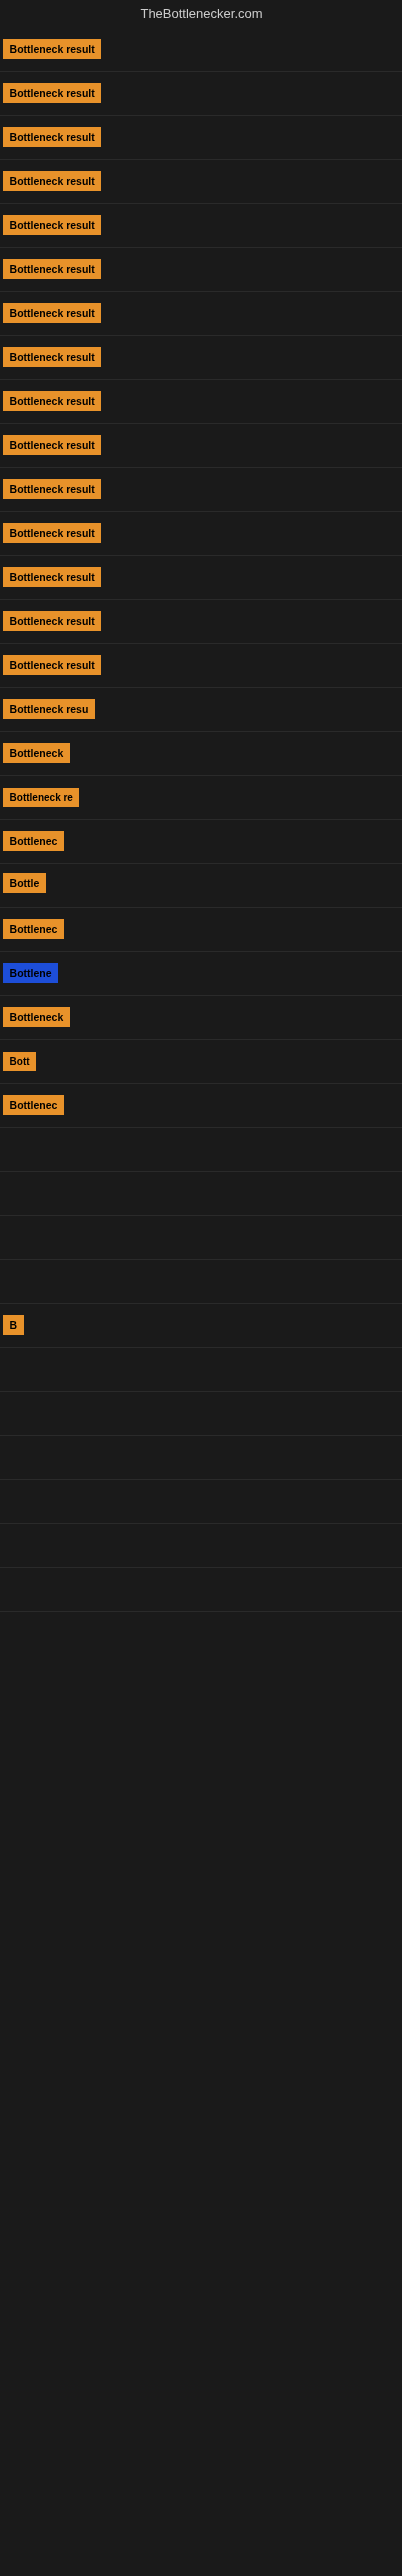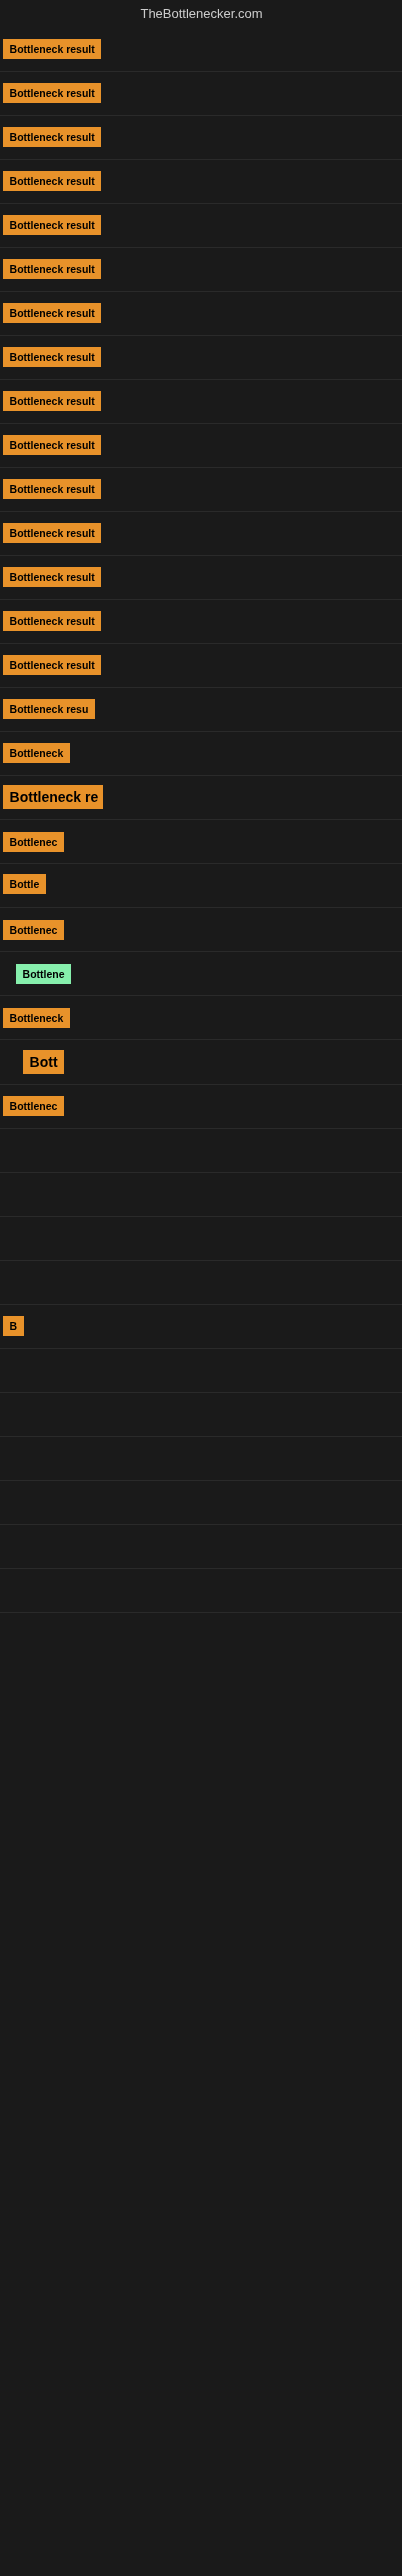--- a/index.html
+++ b/index.html
@@ -77,39 +77,39 @@
     <div style="display: flex; align-items: center; padding: 9.7px 3.2px; border-bottom: 0.8px solid rgb(42, 42, 42); min-height: 44px;">
       <span style="background-color: rgb(232, 146, 42); color: rgb(0, 0, 0); font-size: 10.5px; font-weight: bold; padding: 4px 6.4px; white-space: nowrap; overflow: hidden; display: inline-block; max-width: 125px; cursor: pointer;">Bottleneck result</span>
     </div>
     <div style="display: flex; align-items: center; padding: 9.7px 3.2px; border-bottom: 0.8px solid rgb(42, 42, 42); min-height: 44px;">
       <span style="background-color: rgb(232, 146, 42); color: rgb(0, 0, 0); font-size: 10.5px; font-weight: bold; padding: 4px 6.4px; white-space: nowrap; overflow: hidden; display: inline-block; max-width: 113px; cursor: pointer;">Bottleneck resu</span>
     </div>
     <div style="display: flex; align-items: center; padding: 9.7px 3.2px; border-bottom: 0.8px solid rgb(42, 42, 42); min-height: 44px;">
       <span style="background-color: rgb(232, 146, 42); color: rgb(0, 0, 0); font-size: 10.5px; font-weight: bold; padding: 4px 6.4px; white-space: nowrap; overflow: hidden; display: inline-block; max-width: 87px; cursor: pointer;">Bottleneck</span>
     </div>
     <div style="display: flex; align-items: center; padding: 9.7px 3.2px; border-bottom: 0.8px solid rgb(42, 42, 42); min-height: 44px;">
-      <span style="background-color: rgb(232, 146, 42); color: rgb(0, 0, 0); font-size: 14px; font-weight: bold; padding: 4px 6.4px; white-space: nowrap; overflow: hidden; display: inline-block; max-width: 100px; cursor: pointer;">Bottleneck re</span>
+      <span style="background-color: rgb(232, 146, 42); color: rgb(0, 0, 0); font-size: 10px; font-weight: bold; padding: 4px 6.4px; white-space: nowrap; overflow: hidden; display: inline-block; max-width: 100px; cursor: pointer;">Bottleneck re</span>
     </div>
     <div style="display: flex; align-items: center; padding: 9.7px 3.2px; border-bottom: 0.8px solid rgb(42, 42, 42); min-height: 44px;">
       <span style="background-color: rgb(232, 146, 42); color: rgb(0, 0, 0); font-size: 10.5px; font-weight: bold; padding: 4px 6.4px; white-space: nowrap; overflow: hidden; display: inline-block; max-width: 79px; cursor: pointer;">Bottlenec</span>
     </div>
     <div style="display: flex; align-items: flex-start; padding: 9.7px 3.2px; border-bottom: 0.8px solid rgb(42, 42, 42); min-height: 44px;">
       <span style="background-color: rgb(232, 146, 42); color: rgb(0, 0, 0); font-size: 10.5px; font-weight: bold; padding: 4px 6.4px; white-space: nowrap; overflow: hidden; display: inline-block; max-width: 58px; cursor: pointer;">Bottle</span>
     </div>
     <div style="display: flex; align-items: center; padding: 9.7px 3.2px; border-bottom: 0.8px solid rgb(42, 42, 42); min-height: 44px;">
       <span style="background-color: rgb(232, 146, 42); color: rgb(0, 0, 0); font-size: 10.5px; font-weight: bold; padding: 4px 6.4px; white-space: nowrap; overflow: hidden; display: inline-block; max-width: 79px; cursor: pointer;">Bottlenec</span>
     </div>
     <div style="display: flex; align-items: center; padding: 9.7px 3.2px; border-bottom: 0.8px solid rgb(42, 42, 42); min-height: 44px;">
-      <span style="background-color: #86efac; color: rgb(0, 0, 0); font-size: 10.5px; font-weight: bold; padding: 4px 6.4px; white-space: nowrap; overflow: hidden; display: inline-block; max-width: 72px; cursor: pointer; margin-left: 13px;">Bottlene</span>
+      <span style="background-color: #1d4ed8; color: rgb(0, 0, 0); font-size: 10.5px; font-weight: bold; padding: 4px 6.4px; white-space: nowrap; overflow: hidden; display: inline-block; max-width: 72px; cursor: pointer;">Bottlene</span>
     </div>
     <div style="display: flex; align-items: center; padding: 9.7px 3.2px; border-bottom: 0.8px solid rgb(42, 42, 42); min-height: 44px;">
       <span style="background-color: rgb(232, 146, 42); color: rgb(0, 0, 0); font-size: 10.5px; font-weight: bold; padding: 4px 6.4px; white-space: nowrap; overflow: hidden; display: inline-block; max-width: 87px; cursor: pointer;">Bottleneck</span>
     </div>
     <div style="display: flex; align-items: center; padding: 9.7px 3.2px; border-bottom: 0.8px solid rgb(42, 42, 42); min-height: 44px;">
-      <span style="background-color: rgb(232, 146, 42); color: rgb(0, 0, 0); font-size: 14px; font-weight: bold; padding: 4px 6.4px; white-space: nowrap; overflow: hidden; display: inline-block; max-width: 52px; cursor: pointer; margin-left: 20px;">Bott</span>
+      <span style="background-color: rgb(232, 146, 42); color: rgb(0, 0, 0); font-size: 10px; font-weight: bold; padding: 4px 6.4px; white-space: nowrap; overflow: hidden; display: inline-block; max-width: 52px; cursor: pointer;">Bott</span>
     </div>
     <div style="display: flex; align-items: center; padding: 9.7px 3.2px; border-bottom: 0.8px solid rgb(42, 42, 42); min-height: 44px;">
       <span style="background-color: rgb(232, 146, 42); color: rgb(0, 0, 0); font-size: 10.5px; font-weight: bold; padding: 4px 6.4px; white-space: nowrap; overflow: hidden; display: inline-block; max-width: 79px; cursor: pointer;">Bottlenec</span>
     </div>
     <div style="display: flex; align-items: center; padding: 9.7px 3.2px; border-bottom: 0.8px solid rgb(42, 42, 42); min-height: 44px;"></div>
     <div style="display: flex; align-items: center; padding: 9.7px 3.2px; border-bottom: 0.8px solid rgb(42, 42, 42); min-height: 44px;"></div>
     <div style="display: flex; align-items: center; padding: 9.7px 3.2px; border-bottom: 0.8px solid rgb(42, 42, 42); min-height: 44px;"></div>
     <div style="display: flex; align-items: center; padding: 9.7px 3.2px; border-bottom: 0.8px solid rgb(42, 42, 42); min-height: 44px;"></div>
     <div style="display: flex; align-items: center; padding: 9.7px 3.2px; border-bottom: 0.8px solid rgb(42, 42, 42); min-height: 44px;">
       <span style="background-color: rgb(232, 146, 42); color: rgb(0, 0, 0); font-size: 10.5px; font-weight: bold; padding: 4px 6.4px; white-space: nowrap; overflow: hidden; display: inline-block; max-width: 27px; cursor: pointer;">B</span>

